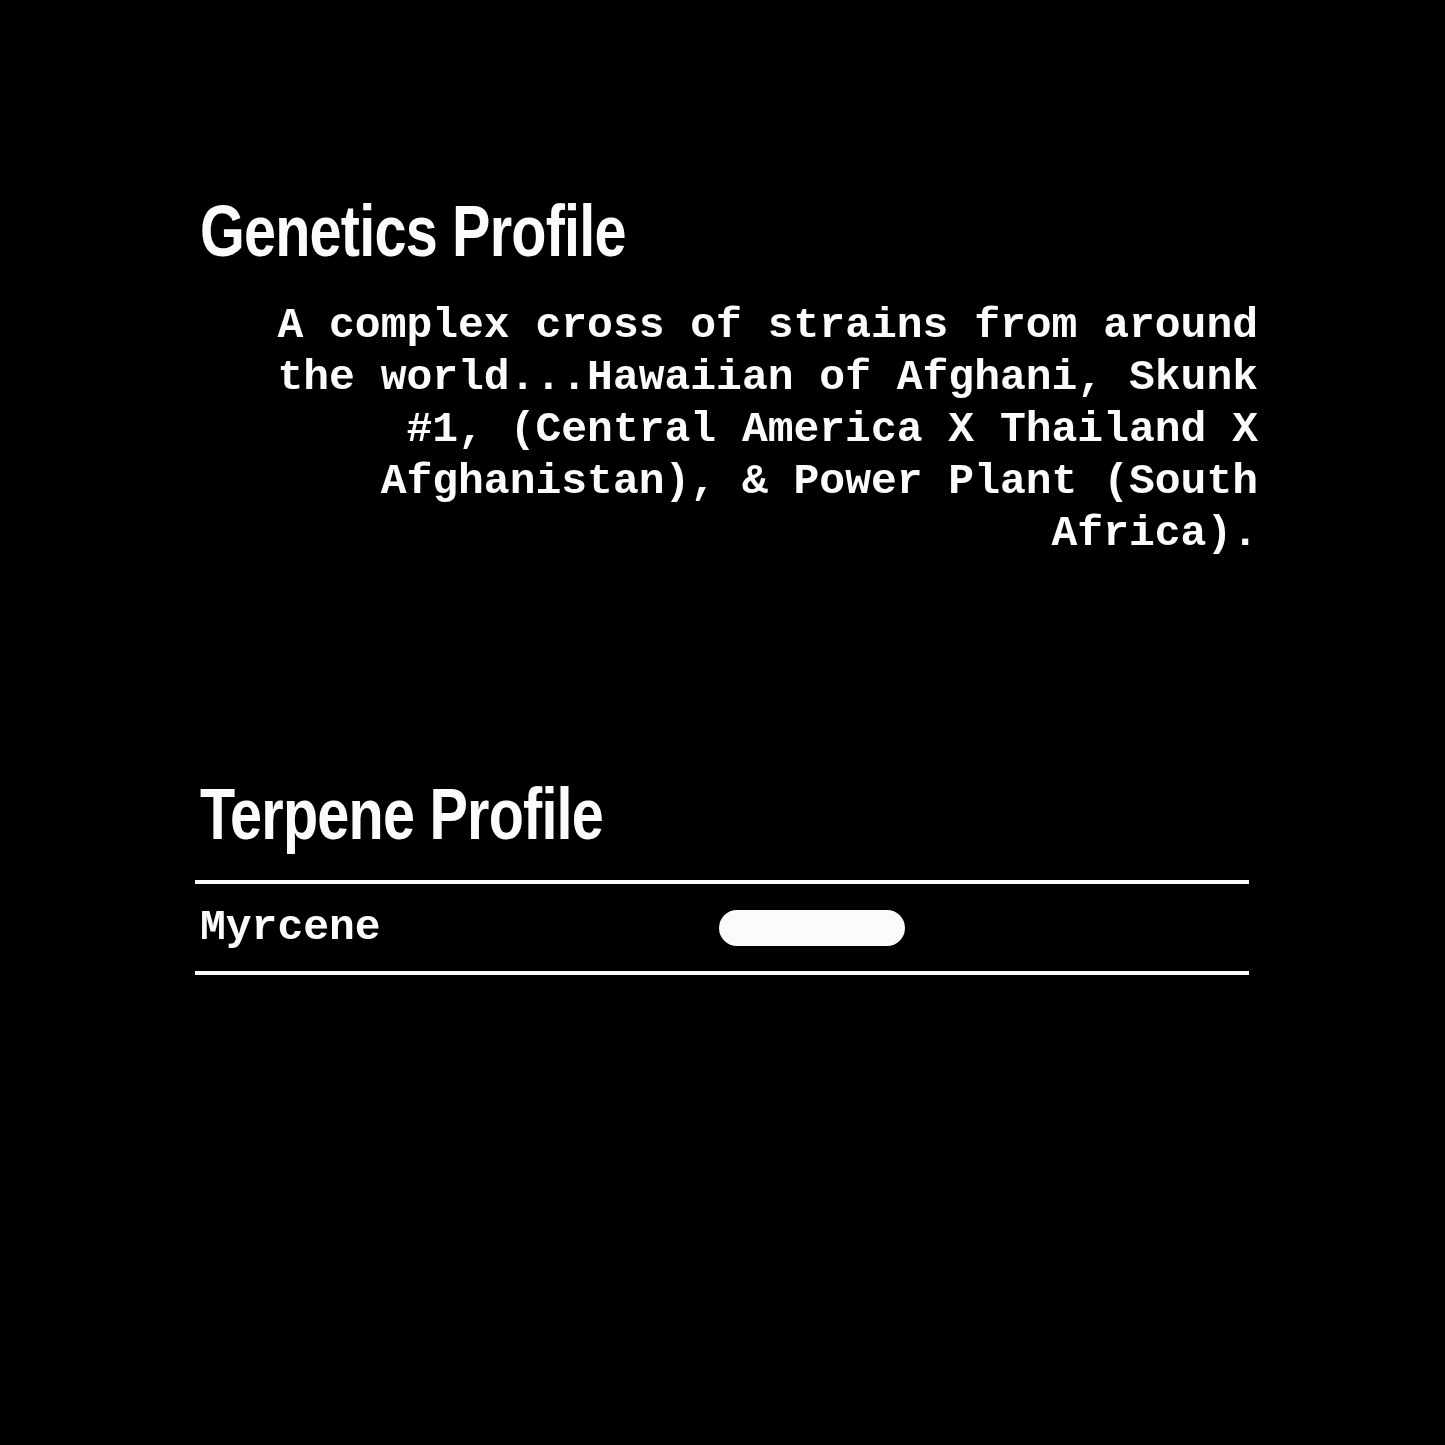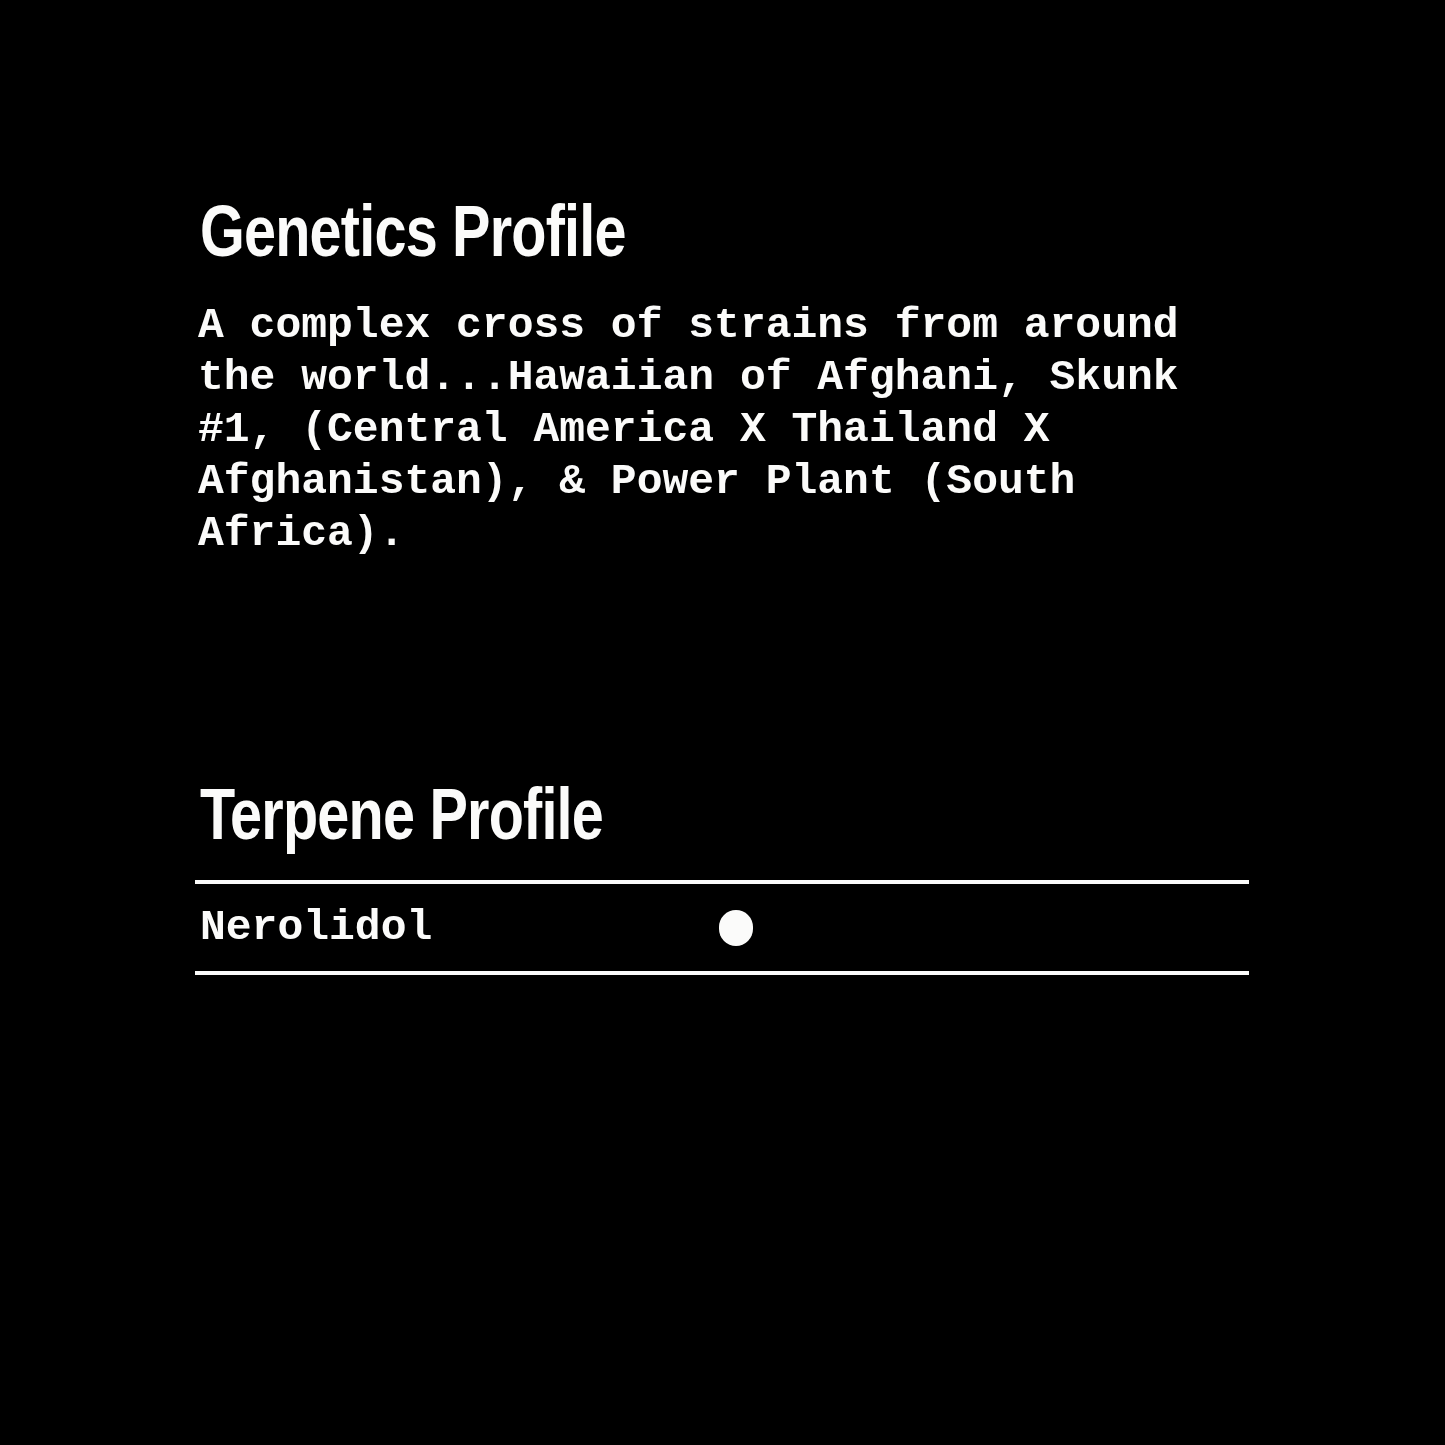--- a/index.html
+++ b/index.html
@@ -33,20 +33,21 @@
     position: absolute;
     left: 198px;
     top: 300px;
     margin: 0;
     width: 1060px;
     font-family: "Liberation Mono", monospace;
     font-weight: 700;
     font-size: 43px;
     line-height: 52px;
     white-space: pre-line;
+    text-align: right;
   }
   .terpene-table {
     position: absolute;
     left: 195px;
     top: 880px;
     width: 1054px;
     border-bottom: 4px solid #FBFBFA;
   }
   .trow {
     position: relative;
@@ -82,22 +83,22 @@
   <p class="description">A complex cross of strains from around
 the world...Hawaiian of Afghani, Skunk
 #1, (Central America X Thailand X
 Afghanistan), &amp; Power Plant (South
 Africa).</p>
 
   <h1 class="heading h-terpene">Terpene Profile</h1>
 
   <div class="terpene-table" id="terpene-table">
 
+      <div class="trow">
+        <span class="tlabel">Myrcene</span>
+        <span class="tbar" style="width: 186px;"></span>
+      </div>
 
 
-      <div class="trow">
-        <span class="tlabel">Nerolidol</span>
-        <span class="tbar" style="width: 34px;"></span>
-      </div>
 
     </div>
 
 </div>
 
 </body></html>

